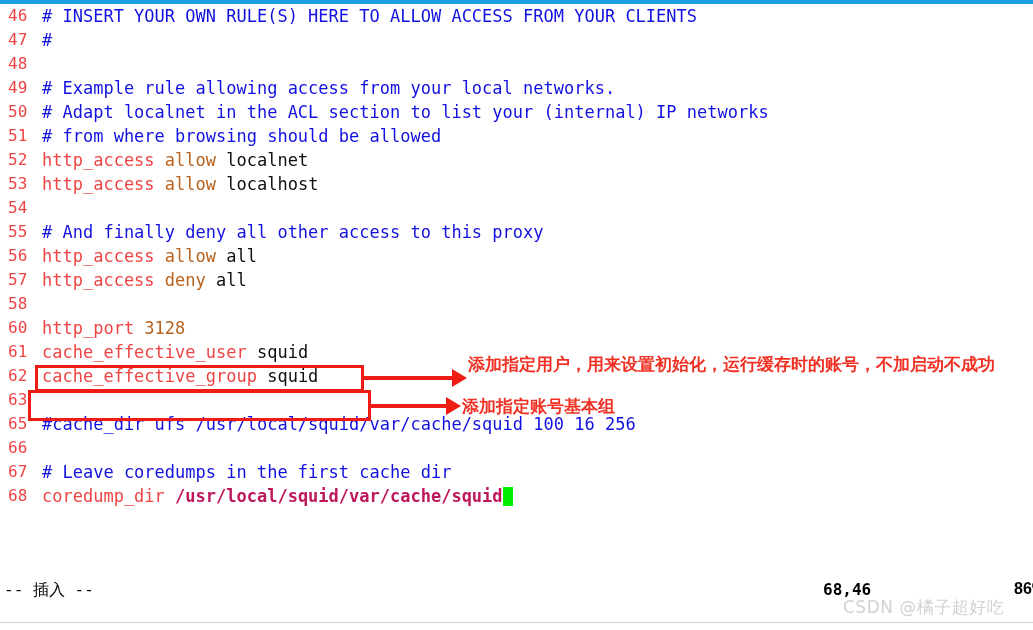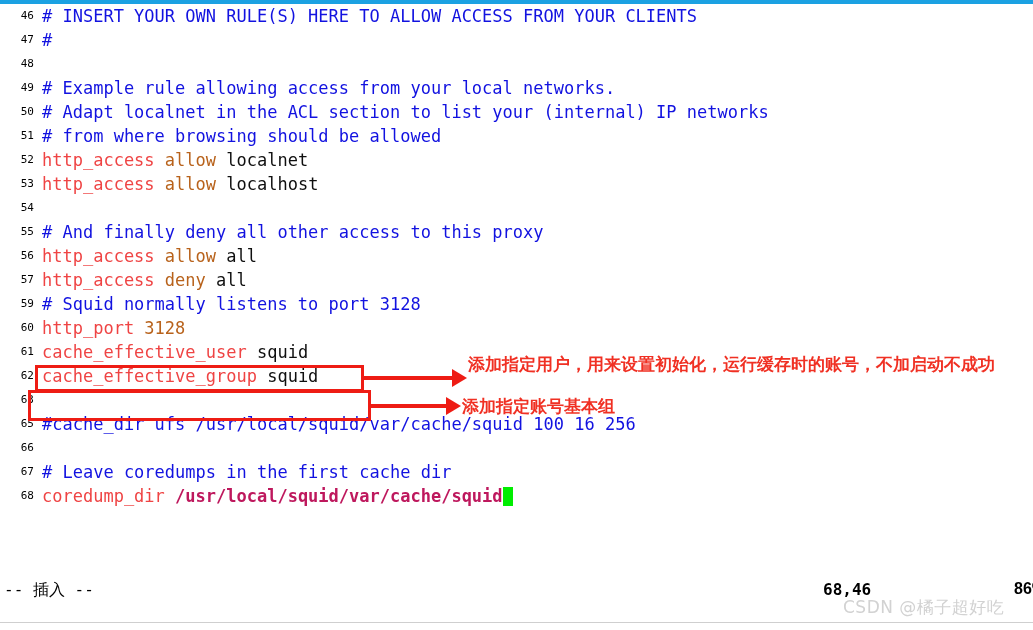--- a/index.html
+++ b/index.html
@@ -41,23 +41,23 @@
     font-size: 17px;
     white-space: pre;
     font-family: "DejaVu Sans Mono", "Liberation Mono", monospace;
   }
 
   .lineno {
     position: absolute;
     left: 8px;
     top: 0;
     width: 26px;
-    text-align: right;
-    color: #000000;
-    font-size: 11px;
+    text-align: left;
+    color: #ef4444;
+    font-size: 16px;
   }
 
   .linetext {
     position: absolute;
     left: 42px;
     top: 0;
     white-space: pre;
   }
 
   
@@ -187,21 +187,21 @@
       <div class="code-line"><span class="lineno">48</span><span class="linetext"><span class="tok-value"></span></span></div>
       <div class="code-line"><span class="lineno">49</span><span class="linetext"><span class="tok-comment"># Example rule allowing access from your local networks.</span></span></div>
       <div class="code-line"><span class="lineno">50</span><span class="linetext"><span class="tok-comment"># Adapt localnet in the ACL section to list your (internal) IP networks</span></span></div>
       <div class="code-line"><span class="lineno">51</span><span class="linetext"><span class="tok-comment"># from where browsing should be allowed</span></span></div>
       <div class="code-line"><span class="lineno">52</span><span class="linetext"><span class="tok-keyword">http_access </span><span class="tok-action">allow </span><span class="tok-value">localnet</span></span></div>
       <div class="code-line"><span class="lineno">53</span><span class="linetext"><span class="tok-keyword">http_access </span><span class="tok-action">allow </span><span class="tok-value">localhost</span></span></div>
       <div class="code-line"><span class="lineno">54</span><span class="linetext"><span class="tok-value"></span></span></div>
       <div class="code-line"><span class="lineno">55</span><span class="linetext"><span class="tok-comment"># And finally deny all other access to this proxy</span></span></div>
       <div class="code-line"><span class="lineno">56</span><span class="linetext"><span class="tok-keyword">http_access </span><span class="tok-action">allow </span><span class="tok-value">all</span></span></div>
       <div class="code-line"><span class="lineno">57</span><span class="linetext"><span class="tok-keyword">http_access </span><span class="tok-action">deny </span><span class="tok-value">all</span></span></div>
-      <div class="code-line"><span class="lineno">59</span><span class="linetext"><span class="tok-comment"># Squid normally listens to port 3128</span></span></div>
+      <div class="code-line"><span class="lineno">58</span><span class="linetext"><span class="tok-value"></span></span></div>
       <div class="code-line"><span class="lineno">60</span><span class="linetext"><span class="tok-keyword">http_port </span><span class="tok-number">3128</span></span></div>
       <div class="code-line"><span class="lineno">61</span><span class="linetext"><span class="tok-keyword">cache_effective_user </span><span class="tok-value">squid</span></span></div>
       <div class="code-line"><span class="lineno">62</span><span class="linetext"><span class="tok-keyword">cache_effective_group </span><span class="tok-value">squid</span></span></div>
       <div class="code-line"><span class="lineno">63</span><span class="linetext"><span class="tok-value"></span></span></div>
       <div class="code-line"><span class="lineno">65</span><span class="linetext"><span class="tok-comment">#cache_dir ufs /usr/local/squid/var/cache/squid 100 16 256</span></span></div>
       <div class="code-line"><span class="lineno">66</span><span class="linetext"><span class="tok-value"></span></span></div>
       <div class="code-line"><span class="lineno">67</span><span class="linetext"><span class="tok-comment"># Leave coredumps in the first cache dir</span></span></div>
       <div class="code-line"><span class="lineno">68</span><span class="linetext"><span class="tok-keyword">coredump_dir </span><span class="tok-path">/usr/local/squid/var/cache/squid</span><span class="cursor-block"></span></span></div>
     </div>
 </div>

